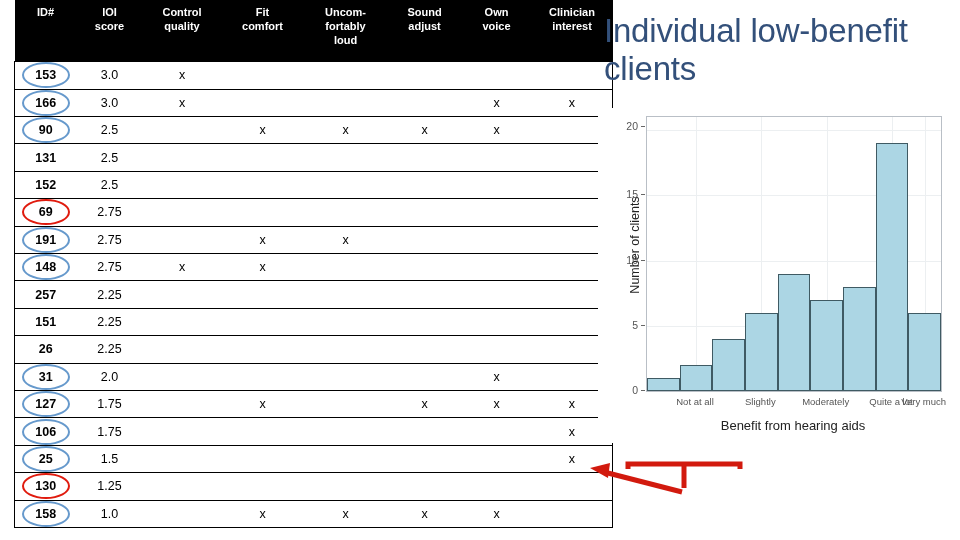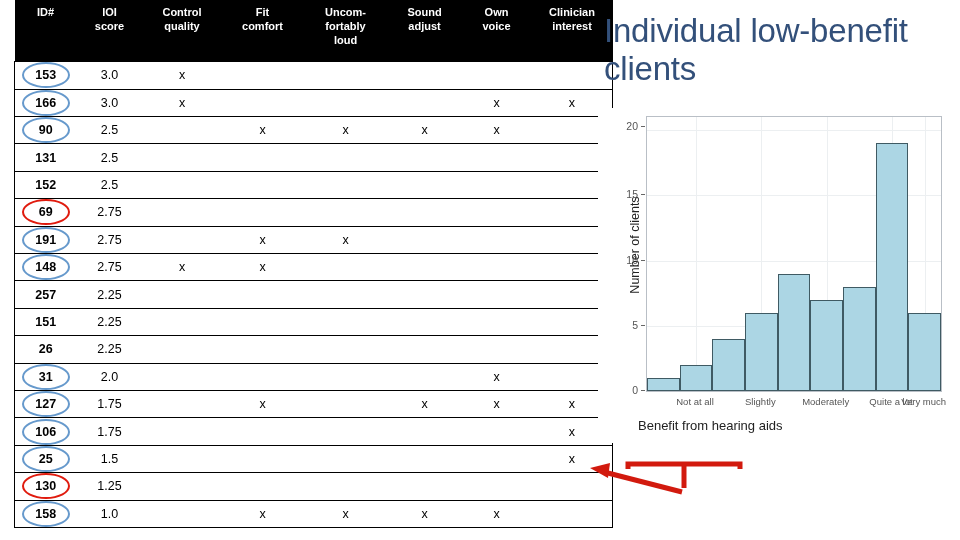--- a/index.html
+++ b/index.html
@@ -81,21 +81,21 @@
   }
   #ylab{
     position:absolute;left:-38px;top:130px;
     width:150px;text-align:center;
     font-size:12.5px;color:#222;
     transform:rotate(-90deg);
     transform-origin:center center;
   }
   #xlab{
     position:absolute;left:40px;top:310px;width:310px;
-    text-align:left;font-size:13px;color:#222;
+    text-align:center;font-size:13px;color:#222;
   }
   #ytick-wrap{position:absolute;left:0;top:0;width:48px;height:284px;}
   .ytick{
     position:absolute;right:8px;
     font-size:10.5px;color:#555;
     transform:translateY(-50%);
     white-space:nowrap;
   }
   .ytick::after{
     content:"";position:absolute;right:-7px;top:50%;

